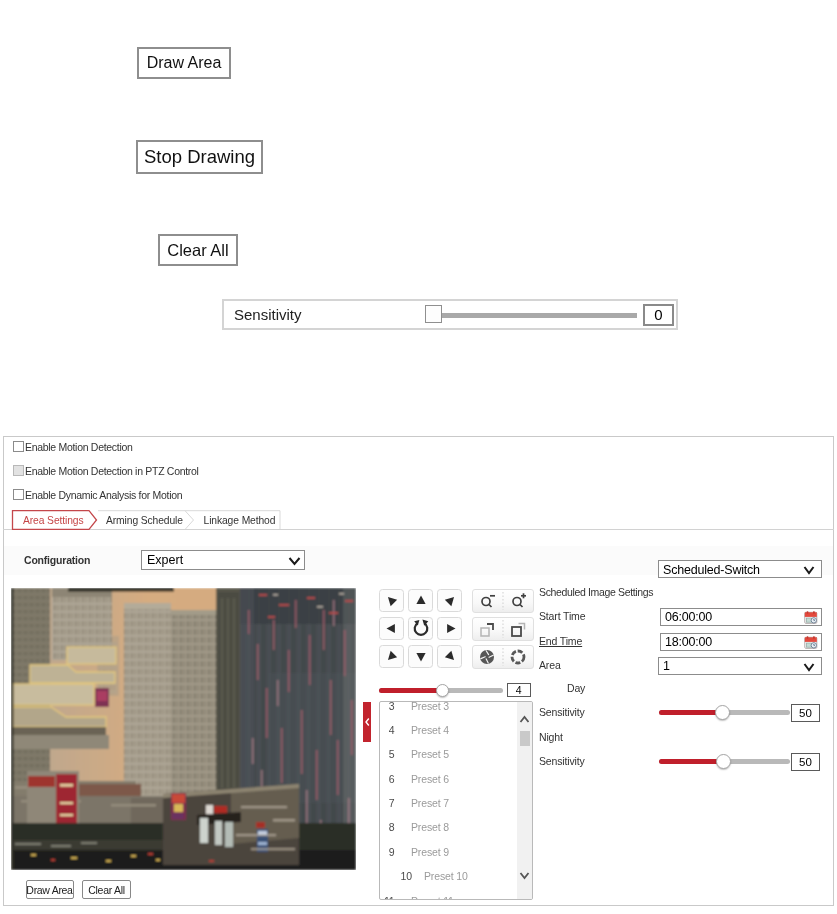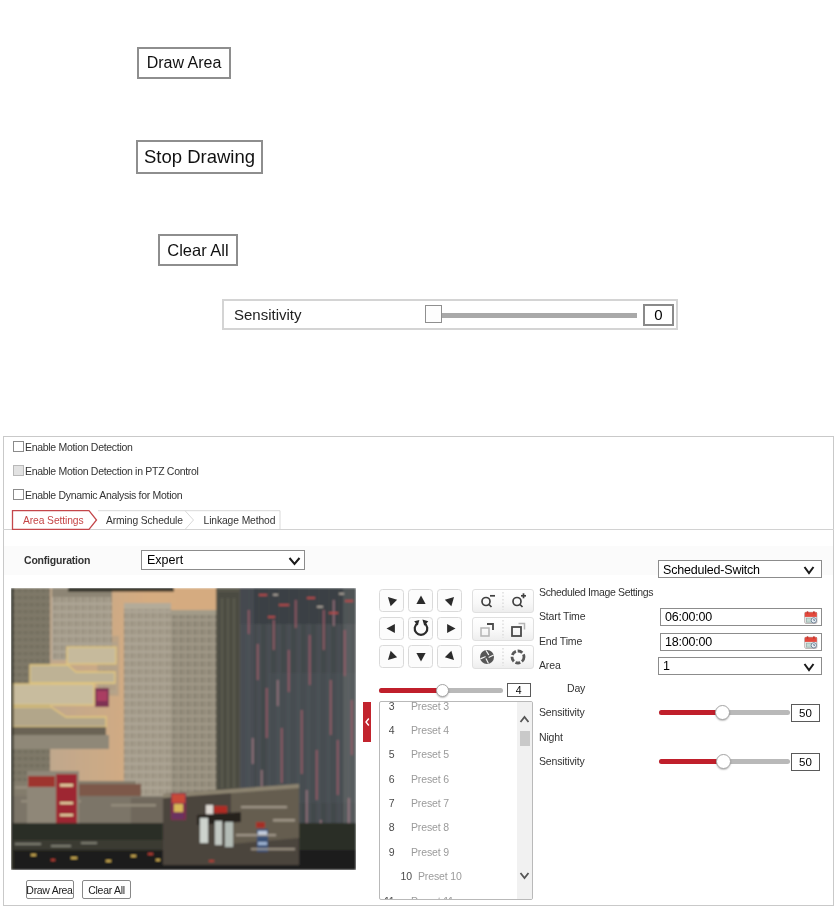--- a/index.html
+++ b/index.html
@@ -350,40 +350,40 @@
 <div style="height:24.4px;position:relative;">
         <span style="position:absolute;right:122.5px;top:6px;color:#4a4a4a;">8</span>
         <span style="position:absolute;left:31px;top:6px;color:#9b9b9b;">Preset 8</span>
       </div>
 <div style="height:24.4px;position:relative;">
         <span style="position:absolute;right:122.5px;top:6px;color:#4a4a4a;">9</span>
         <span style="position:absolute;left:31px;top:6px;color:#9b9b9b;">Preset 9</span>
       </div>
 <div style="height:24.4px;position:relative;">
         <span style="position:absolute;right:105px;top:6px;color:#4a4a4a;">10</span>
-        <span style="position:absolute;left:38px;top:6px;color:#9b9b9b;">Preset 10</span>
+        <span style="position:absolute;left:44px;top:6px;color:#9b9b9b;">Preset 10</span>
       </div>
 <div style="height:24.4px;position:relative;">
         <span style="position:absolute;right:122.5px;top:6px;color:#4a4a4a;">11</span>
         <span style="position:absolute;left:31px;top:6px;color:#9b9b9b;">Preset 11</span>
       </div>
   </div>
   <div class="abs" style="right:0;top:0;width:15px;height:100%;background:#f1f1f1;"></div>
   <svg class="abs" style="right:2px;top:13px;" width="11" height="9" viewBox="0 0 11 9">
       <path d="M1.5 7 L5.5 2 L9.5 7" fill="none" stroke="#555" stroke-width="1.8"></path>
     </svg>
   <div class="abs" style="right:2.5px;top:29px;width:10px;height:15px;background:#c9c9c9;"></div>
   <svg class="abs" style="right:2px;top:169px;" width="11" height="9" viewBox="0 0 11 9">
       <path d="M1.5 2 L5.5 7 L9.5 2" fill="none" stroke="#555" stroke-width="1.8"></path>
     </svg>
 </div>
 
 <div class="lbl" style="left:539px;top:585.5px;letter-spacing:-0.35px;">Scheduled Image Settings</div>
 <div class="lbl" style="left:539px;top:610px;">Start Time</div>
-<div class="lbl" style="left:539px;top:634.5px;">End Time</div>
+<div class="lbl" style="left:539px;top:634.5px;text-decoration:underline;">End Time</div>
 <div class="lbl" style="left:539px;top:659px;text-align:right;">Area</div>
 <div class="lbl" style="left:539px;top:681.5px;margin-left:28px;">Day</div>
 <div class="lbl" style="left:539px;top:705.5px;">Sensitivity</div>
 <div class="lbl" style="left:539px;top:730.5px;">Night</div>
 <div class="lbl" style="left:539px;top:755px;">Sensitivity</div>
 
 <div class="ctl" style="top:560px;">
     <span class="txt">Scheduled-Switch</span>
   <svg class="abs" style="top:5px;right:6px;" width="12" height="9" viewBox="0 0 12 9">
       <path d="M1.5 1 L6 7 L10.5 1" fill="none" stroke="#1a1a1a" stroke-width="2"></path>

